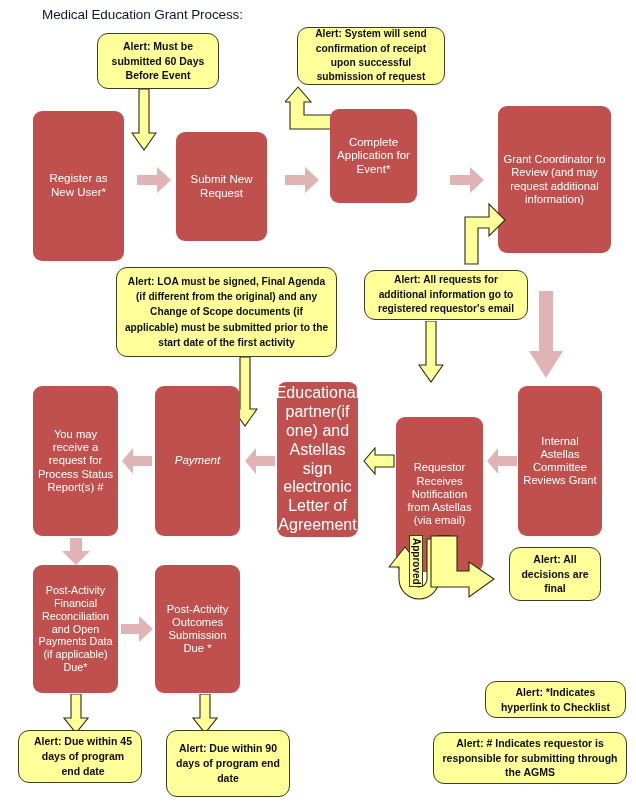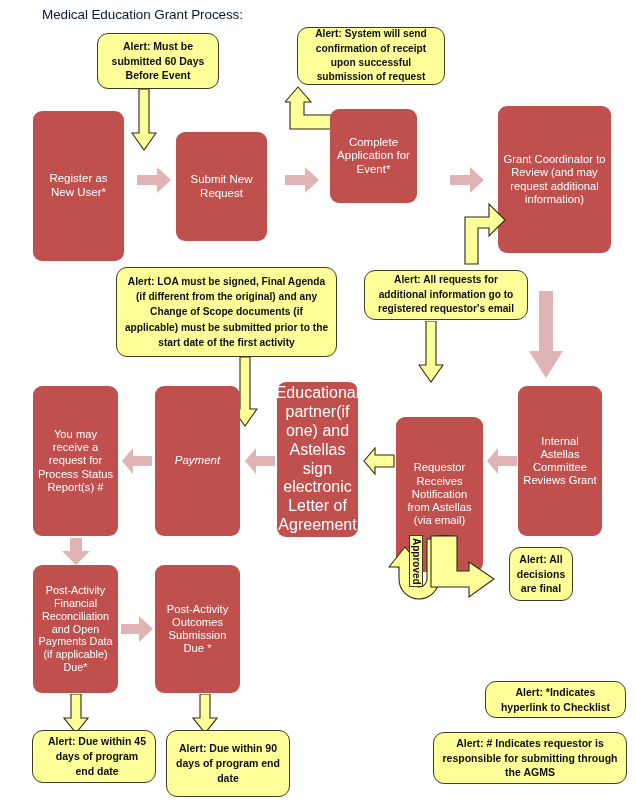--- a/index.html
+++ b/index.html
@@ -199,21 +199,21 @@
     <span>Approved</span>
   </div>
   <div class="vlabel" style="left:437px; top:535px; width:14px; height:45px;">
     <span>Denied</span>
   </div>
 
   <svg class="yarrow" style="left:430px; top:535px;" width="66" height="68" viewBox="0 0 66 68">
     <polygon points="1,1 27,1 27,36 39,36 39,27 64,44 39,62 39,52 1,52" fill="#FFFF99" stroke="#2b2b18" stroke-width="1.1"></polygon>
   </svg>
 
-  <div class="alert" style="left:493px; top:547px; width:64px; height:54px;">
+  <div class="alert" style="left:493px; top:547px; width:92px; height:54px;">
     <span>Alert: All decisions are final</span>
   </div>
 
   <svg class="ar-down" style="left:61px; top:538px;" width="30" height="28" viewBox="0 0 30 28">
     <polygon points="9,0 21,0 21,13 29,13 15,27 1,13 9,13" fill="#E0B4B4"></polygon>
   </svg>
 
   <div class="pbox" style="left:33px; top:565px; width:85px; height:128px; font-size:10.8px;">
     <span>Post-Activity Financial Reconciliation and Open Payments Data (if applicable) Due*</span>
   </div>
@@ -226,21 +226,21 @@
     <polygon points="0,8 18,8 18,0 32,13 18,26 18,18 0,18" fill="#E0B4B4"></polygon>
   </svg>
 
   <svg class="yarrow" style="left:63px; top:694px;" width="26" height="40" viewBox="0 0 26 40">
     <polygon points="8,0 18,0 18,24 25,24 13,39 1,24 8,24" fill="#FFFF99" stroke="#2b2b18" stroke-width="1.1"></polygon>
   </svg>
   <svg class="yarrow" style="left:192px; top:694px;" width="26" height="40" viewBox="0 0 26 40">
     <polygon points="8,0 18,0 18,24 25,24 13,39 1,24 8,24" fill="#FFFF99" stroke="#2b2b18" stroke-width="1.1"></polygon>
   </svg>
 
-  <div class="alert" style="left:16px; top:730px; width:124px; height:53px;padding-left:13px;">
+  <div class="alert" style="left:2px; top:730px; width:124px; height:53px;padding-left:13px;">
     <span>Alert:  Due within 45 days of program end date</span>
   </div>
 
   <div class="alert" style="left:150px; top:730px; width:124px; height:67px;">
     <span>Alert: Due within 90 days of program end date</span>
   </div>
 
   <div class="alert" style="left:417px; top:732px; width:194px; height:52px;">
     <span>Alert: # Indicates requestor is responsible for submitting through the AGMS</span>
   </div>

